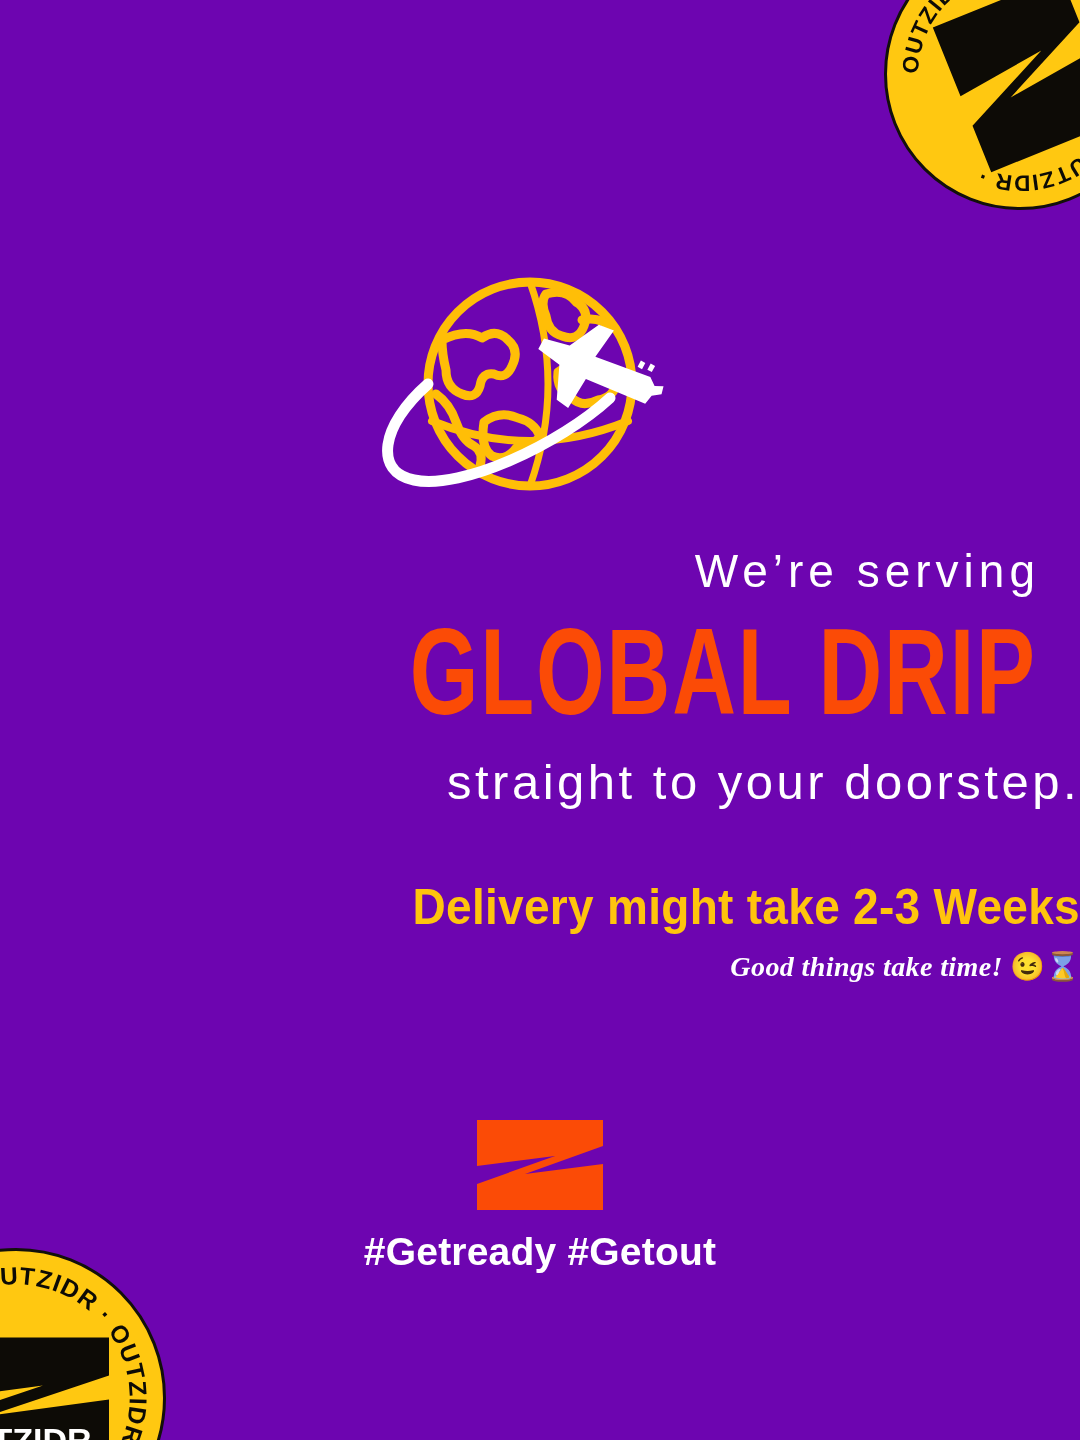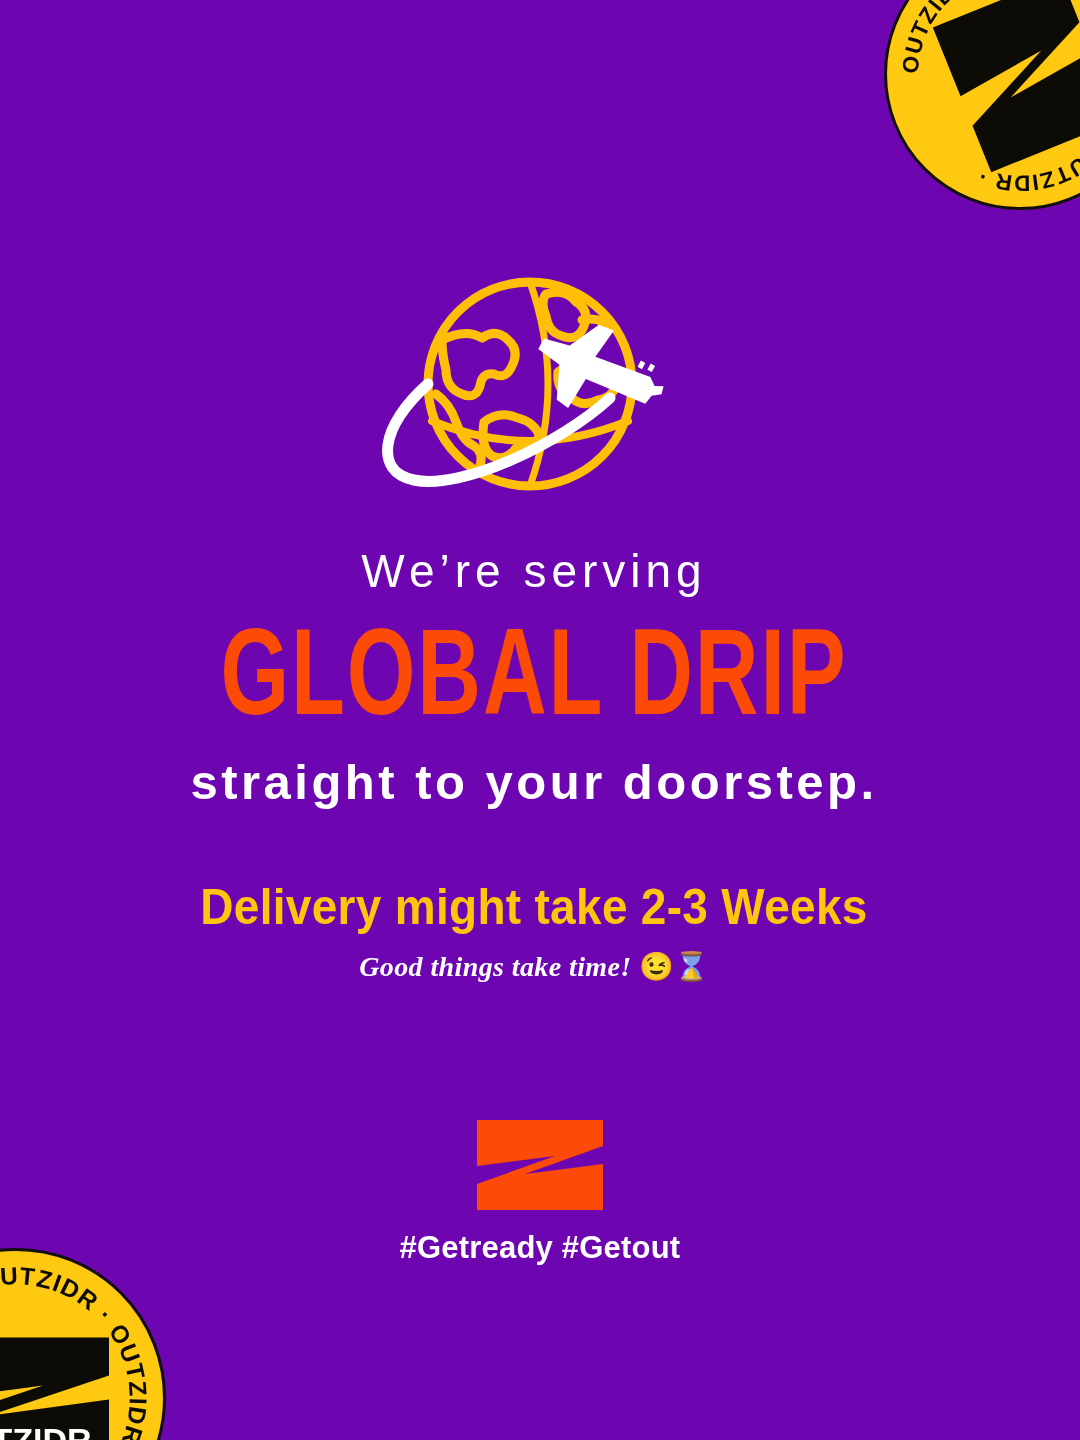--- a/index.html
+++ b/index.html
@@ -83,23 +83,23 @@
     top: 276px;
     display: flex;
     justify-content: center;
   }
   #hero-art svg { display: block; }
 
   
   #copy {
     position: absolute;
     left: 0;
-    right: 12px;
+    right: 0;
     top: 548px;
-    text-align: center;
+    text-align: right;
   }
   .line-serving {
     color: #ffffff;
     font-size: 46px;
     font-weight: 300;
     letter-spacing: 5px;
     line-height: 1;
     padding: 0 40px;
   }
   .line-headline {
@@ -109,21 +109,21 @@
     line-height: 1;
     letter-spacing: 2px;
     margin-top: 16px;
     transform: scaleY(1.28) scaleX(0.92);
     transform-origin: center top;
     white-space: nowrap;
   }
   .line-doorstep {
     color: #ffffff;
     font-size: 49px;
-    font-weight: 700;
+    font-weight: 400;
     letter-spacing: 3.5px;
     line-height: 1;
     margin-top: 52px;
   }
   .line-delivery {
     color: #FFC40D;
     font-size: 46px;
     font-weight: bold;
     letter-spacing: 0.3px;
     line-height: 1;
@@ -152,21 +152,21 @@
     text-align: center;
   }
   #brand-zmark {
     display: block;
     margin: 0 auto;
     width: 126px;
     height: 90px;
   }
   .hashtags {
     color: #ffffff;
-    font-size: 31px;
+    font-size: 39px;
     font-weight: bold;
     letter-spacing: 0.2px;
     margin-top: 20px;
   }
 </style>
 </head>
 <body>
 
 <div id="poster">
 

